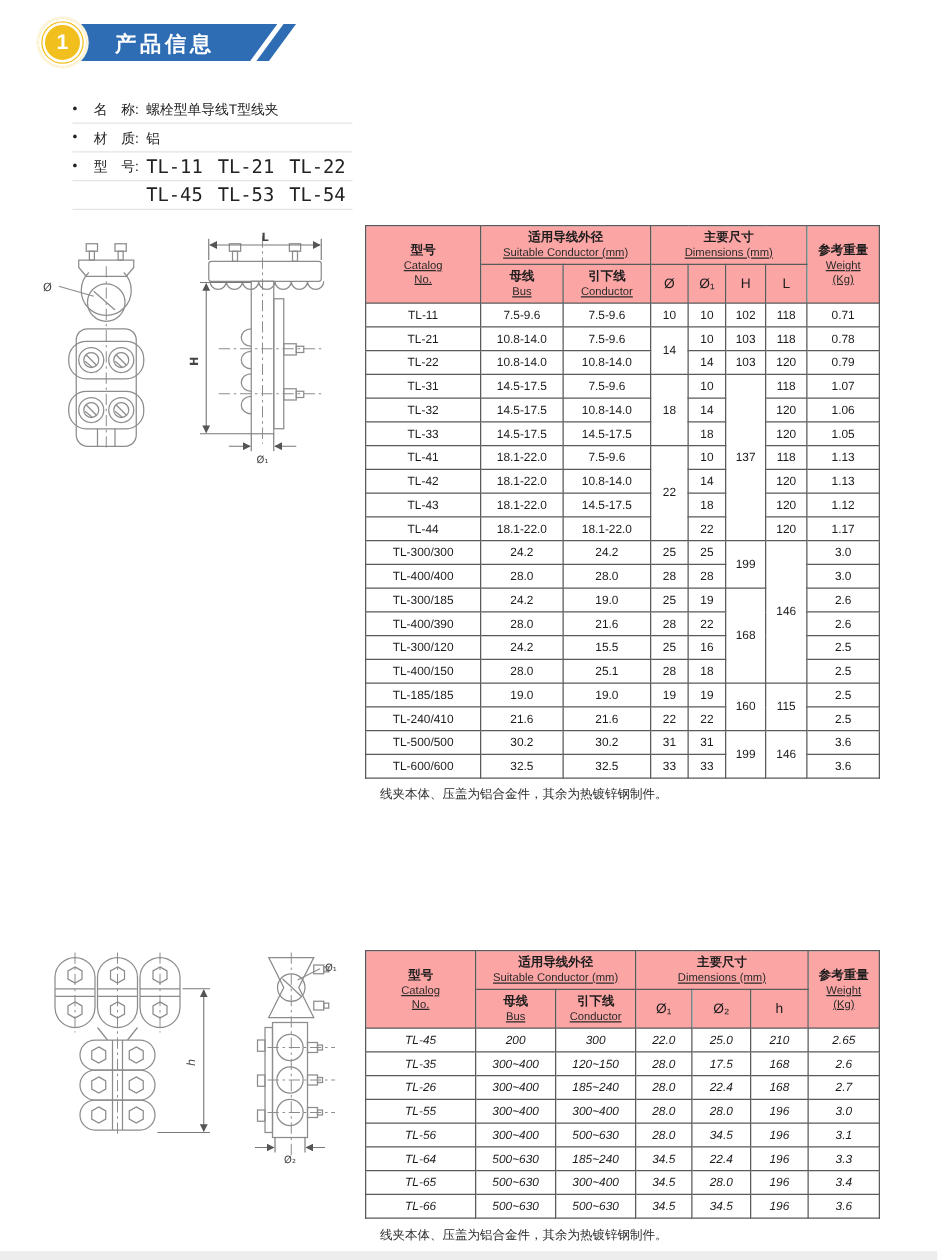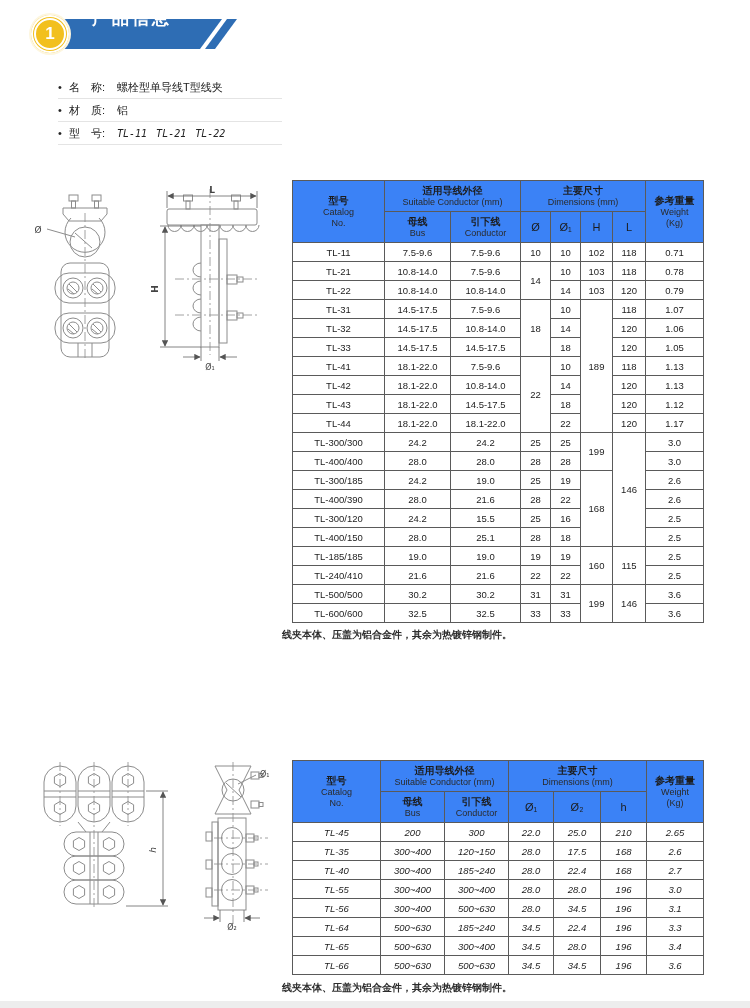--- a/index.html
+++ b/index.html
@@ -5,56 +5,56 @@
   html,body{margin:0;padding:0;}
   body{width:750px;height:1008px;position:relative;background:#ffffff;
        font-family:"Liberation Sans","DejaVu Sans",sans-serif;color:#1c1c1c;overflow:hidden;}
 
   
   .hdr{position:absolute;left:0;top:0;width:750px;height:70px;}
   .banner{position:absolute;left:56px;top:19px;width:186px;height:30px;background:#2e6db4;
           clip-path:polygon(0 0,166px 0,144px 100%,0 100%);}
   .banner-stripe{position:absolute;left:56px;top:19px;width:186px;height:30px;background:#2e6db4;
           clip-path:polygon(171px 0,181px 0,159px 100%,149px 100%);}
-  .banner-title{position:absolute;left:92px;top:7px;font-size:17px;font-weight:bold;color:#fff;letter-spacing:3px;}
+  .banner-title{position:absolute;left:92px;top:24px;font-size:17px;font-weight:bold;color:#fff;letter-spacing:3px;}
   .badge{position:absolute;left:31px;top:15px;width:38px;height:38px;border-radius:50%;
          background:#f2c01e;box-shadow:0 0 0 2px #fff inset,0 0 0 2px #fdf6df;
          display:flex;align-items:center;justify-content:center;}
   .badge-inner{width:28px;height:28px;border-radius:50%;border:2px solid #fff;
          display:flex;align-items:center;justify-content:center;
          font-size:17px;font-weight:bold;color:#fff;}
 
   
   .info{position:absolute;left:58px;top:76px;width:224px;font-size:11px;}
   .info-row{display:flex;align-items:center;height:22px;border-bottom:1px solid #e4e4e4;}
   .info-row .bullet{width:11px;color:#222;}
-  .info-row .flabel{width:48px;color:#222;}
+  .info-row .flabel{width:48px;color:#222;text-align:center;}
   .info-row .fvalue{color:#222;}
-  .mono{font-family:"DejaVu Sans Mono","Liberation Mono",monospace;font-size:10px;word-spacing:3px;font-style:italic;}
+  .mono{font-family:"DejaVu Sans Mono","Liberation Mono",monospace;font-size:15px;word-spacing:3px;}
 
   
   .drawing{position:absolute;}
   .drawing text{font-family:"DejaVu Sans","Liberation Sans",sans-serif;fill:#444;}
 
   
   table.spec{position:absolute;left:292px;border-collapse:collapse;width:412px;table-layout:fixed;
              font-size:9.5px;border:1.5px solid #3c3c3c;background:#fff;}
   table.spec th,table.spec td{border:1px solid #5a5a5a;text-align:center;vertical-align:middle;
              padding:0 1px;overflow:hidden;}
   table.spec td{height:18px;color:#1c1c1c;}
-  table.spec thead th{background:#3b82f6;font-weight:normal;height:30px;}
+  table.spec thead th{background:#fca5a5;font-weight:normal;height:30px;}
   table.spec .cn{display:block;font-weight:bold;font-size:10px;line-height:12px;}
-  table.spec .en{display:block;font-size:9px;line-height:11px;color:#2a2a2a;}
+  table.spec .en{display:block;font-size:9px;line-height:11px;color:#2a2a2a;text-decoration:underline;}
   table.spec th.dim{font-size:11px;}
   .t1{top:180px;}
   .t2{top:760px;}
   .t2 td{height:18.5px;font-style:italic;}
   tr.italic-row td{font-style:italic;}
 
-  .note{position:absolute;left:282px;width:430px;font-size:10px;font-weight:bold;color:#2d2d2d;}
+  .note{position:absolute;left:304px;width:430px;font-size:10px;font-weight:normal;color:#2d2d2d;}
   .note1{top:628px;}
   .note2{top:981px;}
 
   .bottom-strip{position:absolute;left:0;bottom:0;width:750px;height:7px;background:#ededed;}
 </style>
 </head>
 <body>
 
 <div class="hdr">
   <div class="banner"></div>
@@ -73,20 +73,25 @@
   </div>
   <div class="info-row">
     <span class="bullet">•</span>
     <span class="flabel">材　质:</span>
     <span class="fvalue">铝</span>
   </div>
   <div class="info-row">
     <span class="bullet">•</span>
     <span class="flabel">型　号:</span>
     <span class="fvalue mono">TL-11 TL-21 TL-22</span>
+  </div>
+  <div class="info-row">
+    <span class="bullet"></span>
+    <span class="flabel"></span>
+    <span class="fvalue mono">TL-45 TL-53 TL-54</span>
   </div>
 </div>
 
 <svg class="drawing" style="left:25px;top:183px;" width="265" height="190" viewBox="0 0 265 190">
   <defs>
     <marker id="ar" viewBox="0 0 10 10" refX="9" refY="5" markerWidth="7" markerHeight="7" orient="auto-start-reverse">
       <path d="M0,0L10,5L0,10z" fill="#555"></path>
     </marker>
   </defs>
 
@@ -240,21 +245,21 @@
         <td>103</td>
         <td>120</td>
         <td>0.79</td>
       </tr>
       <tr>
         <td>TL-31</td>
         <td>14.5-17.5</td>
         <td>7.5-9.6</td>
         <td rowspan="3">18</td>
         <td>10</td>
-        <td rowspan="7">189</td>
+        <td rowspan="7">137</td>
         <td>118</td>
         <td>1.07</td>
       </tr>
       <tr>
         <td>TL-32</td>
         <td>14.5-17.5</td>
         <td>10.8-14.0</td>
         <td>14</td>
         <td>120</td>
         <td>1.06</td>
@@ -530,21 +535,21 @@
       <tr>
         <td>TL-35</td>
         <td>300~400</td>
         <td>120~150</td>
         <td>28.0</td>
         <td>17.5</td>
         <td>168</td>
         <td>2.6</td>
       </tr>
       <tr>
-        <td>TL-40</td>
+        <td>TL-26</td>
         <td>300~400</td>
         <td>185~240</td>
         <td>28.0</td>
         <td>22.4</td>
         <td>168</td>
         <td>2.7</td>
       </tr>
       <tr>
         <td>TL-55</td>
         <td>300~400</td>

